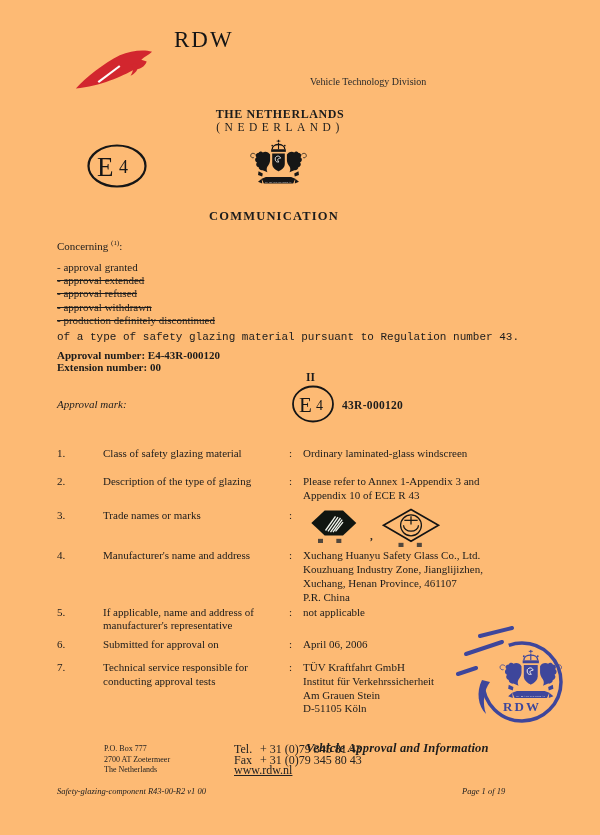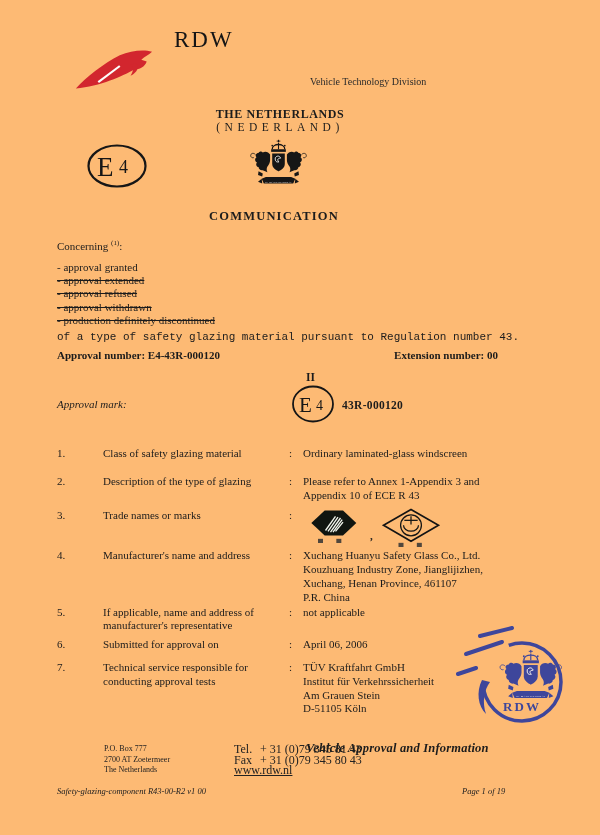--- a/index.html
+++ b/index.html
@@ -18,21 +18,21 @@
   .country-native{position:absolute;top:121px;left:0;right:0;font-size:11.5px;letter-spacing:4.5px;text-align:center;}
   .doc-type{position:absolute;top:201px;left:0;right:12px;font-weight:bold;font-size:12.5px;letter-spacing:1.2px;margin-top:8px;}
   
   .concerning{left:57px;top:239px;width:480px;font-size:11px;}
   .concerning-heading{margin-bottom:9px;}
   .concerning-heading sup{font-size:7px;}
   .option{line-height:13.3px;}
   .struck{text-decoration:line-through;}
   .subject{margin-top:4px;font-family:Liberation Mono, monospace;}
   
-  .apprnum-row{left:57px;top:349px;width:441px;display:flex;justify-content:space-between;font-weight:bold;font-size:11px;}
+  .apprnum-row{left:57px;top:349px;width:441px;display:flex;justify-content:space-between;font-weight:bold;font-size:11px;flex-direction:column;}
   .mark-label{left:57px;top:398px;font-style:italic;font-size:11px;}
   .mark-class{left:306px;top:371px;font-weight:bold;font-size:11.5px;}
   .mark-number{left:342px;top:399px;font-weight:bold;font-size:11.5px;letter-spacing:.3px;}
   
   .details{left:57px;top:447px;width:472px;font-size:11px;line-height:13.8px;}
   .drow{display:grid;grid-template-columns:46px 186px 14px 1fr;margin-bottom:14px;}
   .drow.r2{margin-bottom:7px;}
   .drow.r3{margin-bottom:2px;}
   .drow.r4{margin-bottom:1px;}
   .drow.r5{margin-bottom:5px;}

